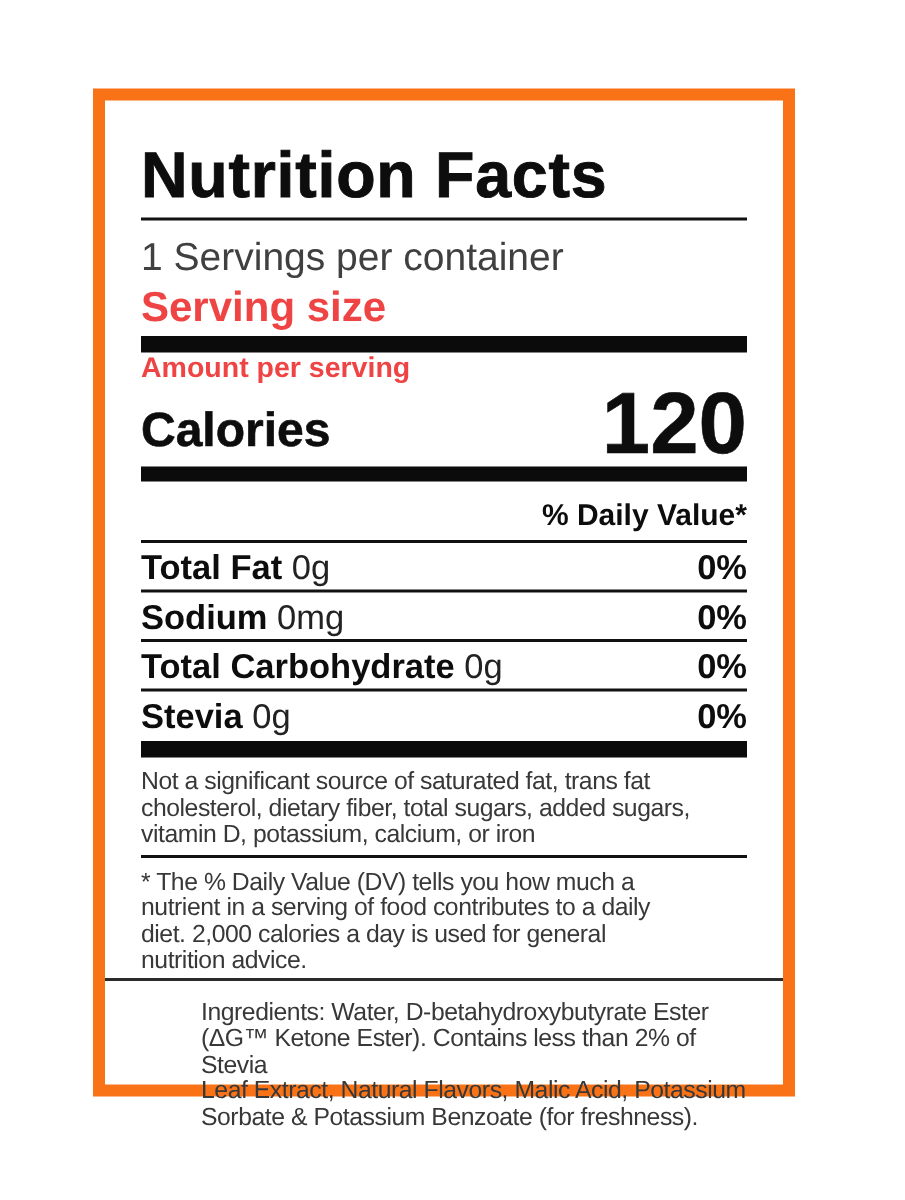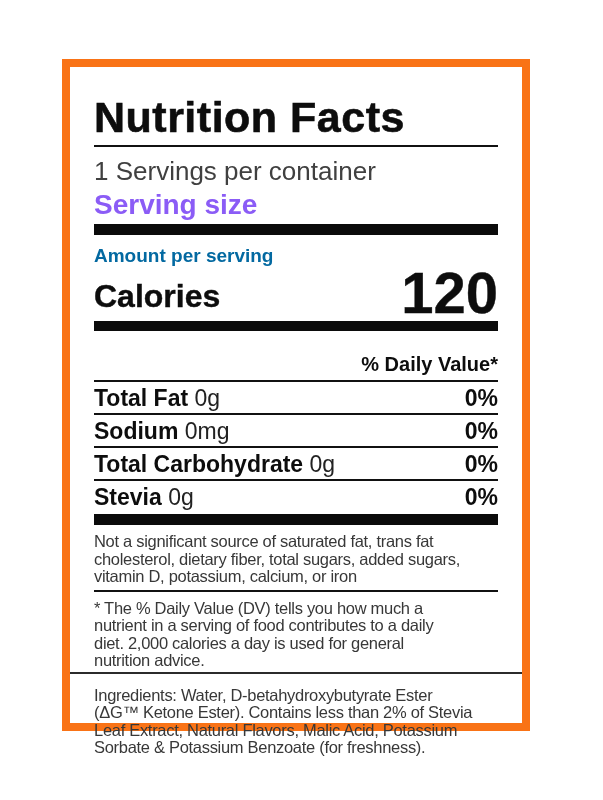--- a/index.html
+++ b/index.html
@@ -45,32 +45,31 @@
     color: #404040;
   }
   .serving-row {
     display: flex;
     justify-content: space-between;
     align-items: baseline;
     margin-top: 2px;
     font-size: 28px;
     line-height: 33px;
     font-weight: bold;
-    color: #8b5cf6;
+    color: #ef4444;
     flex-direction: column;
   }
   .bar { background: #0b0b0b; }
   .bar-lg { height: 11px; margin-top: 3px; }
   .bar-md { height: 10px; margin-top: 3px; }
   .aps {
-    margin-top: 10px;
     font-size: 19px;
     line-height: 21px;
     font-weight: bold;
-    color: #0369a1;
+    color: #ef4444;
   }
   .calories-row {
     display: flex;
     justify-content: space-between;
     align-items: flex-end;
     height: 51px;
     margin-top: 1px;
   }
   .calories-label {
     font-size: 32px;
@@ -80,21 +79,21 @@
     -webkit-text-stroke: 0.4px #0d0d0d;
   }
   .calories-value {
     font-size: 58px;
     line-height: 50px;
     font-weight: bold;
     color: #0d0d0d;
     -webkit-text-stroke: 0.4px #0d0d0d;
   }
   .dv-header {
-    margin-top: 22px;
+    margin-top: 12px;
     text-align: right;
     font-size: 20px;
     line-height: 23px;
     font-weight: bold;
     color: #0d0d0d;
   }
   .dv-header + .rule { margin-top: 4px; }
   .nutrient-row {
     display: flex;
     justify-content: space-between;
@@ -117,21 +116,21 @@
     letter-spacing: -0.3px;
     color: #383838;
     white-space: pre-line;
   }
   .note + .rule { margin-top: 4px; }
   .full-sep {
     border: none;
     border-top: 2.5px solid #2b2b2b;
     margin: 2px -24px 0 -24px;
   }
-  .ingredients { margin-top: 13px; }
+  .ingredients { margin-top: 13px; margin-left: 40px; }
 </style>
 </head>
 <body>
 
 <div class="canvas">
   <div class="nf-box">
 
     <h1 class="title">Nutrition Facts</h1>
     <div class="rule"></div>
 

